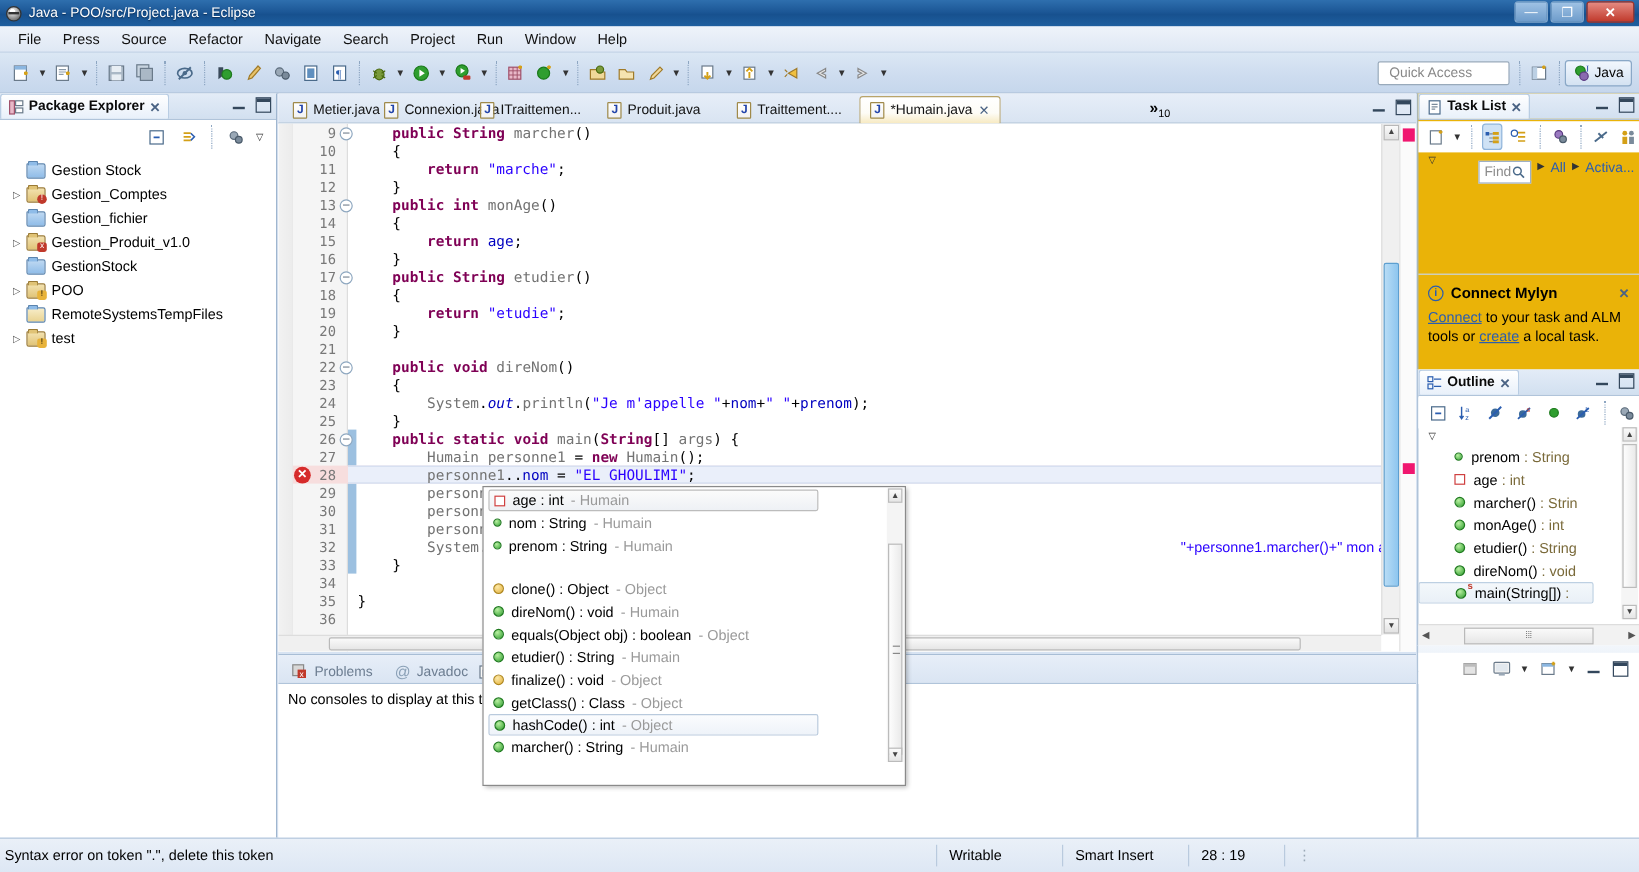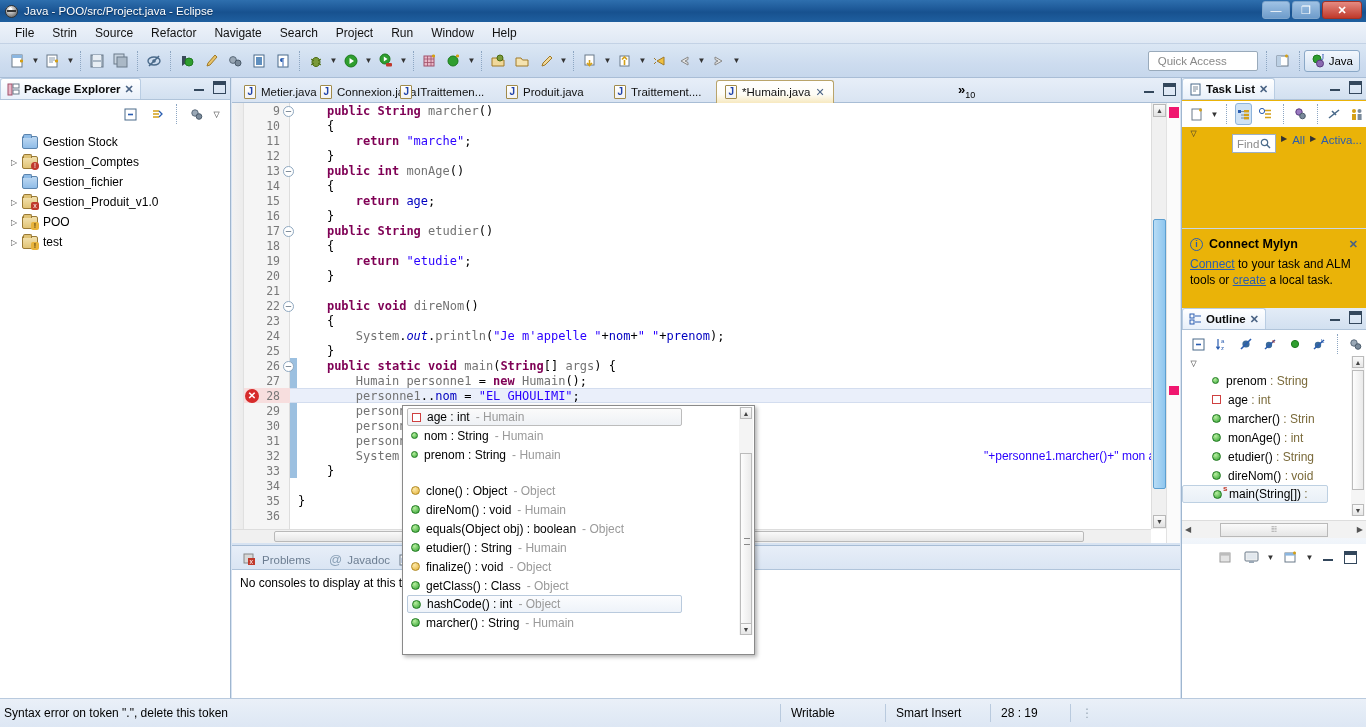--- a/index.html
+++ b/index.html
@@ -229,21 +229,21 @@
     <span class="tbtext">Java - POO/src/Project.java - Eclipse</span>
     <div class="wbtns">
       <div class="wbtn">—</div>
       <div class="wbtn">❐</div>
       <div class="wbtn close">✕</div>
     </div>
   </div>
 
   <div class="menubar" id="menubar">
       <div class="mi">File</div>
-      <div class="mi">Strin</div>
+      <div class="mi">Press</div>
       <div class="mi">Source</div>
       <div class="mi">Refactor</div>
       <div class="mi">Navigate</div>
       <div class="mi">Search</div>
       <div class="mi">Project</div>
       <div class="mi">Run</div>
       <div class="mi">Window</div>
       <div class="mi">Help</div>
     </div>
 
@@ -482,25 +482,35 @@
           <span>Gestion_fichier</span>
         </div>
         <div class="trow">
           <span class="tw">▷</span>
           <span class="folder java">
             <span class="badge err">x</span>
           </span>
           <span>Gestion_Produit_v1.0</span>
         </div>
         <div class="trow">
+          <span class="tw"></span>
+          <span class="folder"></span>
+          <span>GestionStock</span>
+        </div>
+        <div class="trow">
           <span class="tw">▷</span>
           <span class="folder java">
             <span class="badge warn">!</span>
           </span>
           <span>POO</span>
+        </div>
+        <div class="trow">
+          <span class="tw"></span>
+          <span class="folder open"></span>
+          <span>RemoteSystemsTempFiles</span>
         </div>
         <div class="trow">
           <span class="tw">▷</span>
           <span class="folder java">
             <span class="badge warn">!</span>
           </span>
           <span>test</span>
         </div>
       </div>
   </div>

